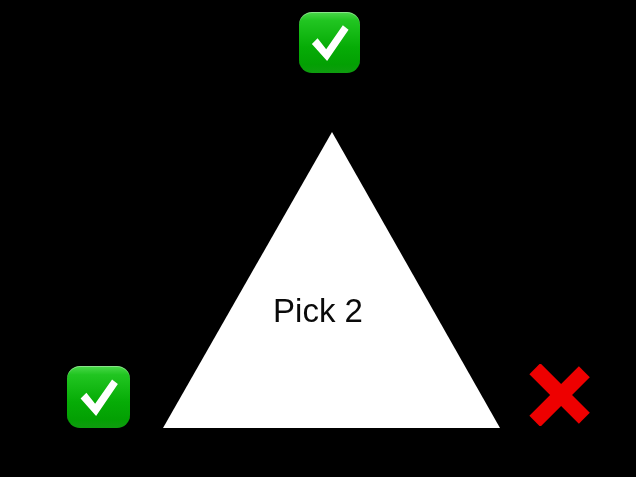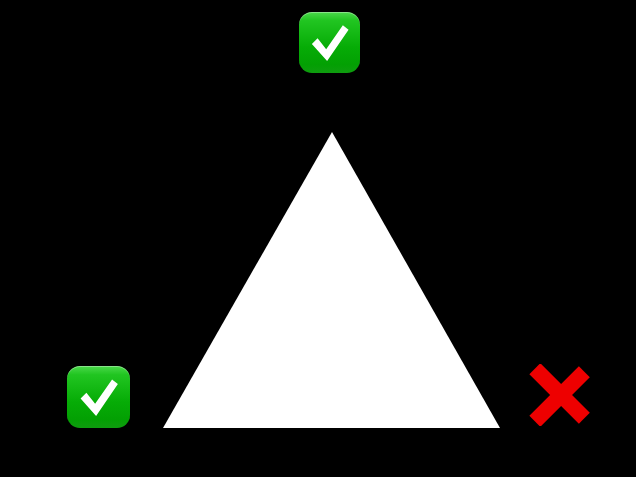--- a/index.html
+++ b/index.html
@@ -96,20 +96,21 @@
 </style>
 </head>
 <body>
 
 <div id="stage">
 
   <div id="triangle-group">
     <svg id="triangle-svg" width="636" height="477" viewBox="0 0 636 477" xmlns="http://www.w3.org/2000/svg">
       <polygon points="332,132 500,428 163,428" fill="#ffffff"></polygon>
     </svg>
+    <div id="triangle-label">Pick 2</div>
   </div>
 
   <div class="check-badge" id="check-top">
     <svg class="check-svg" viewBox="0 0 64 64" xmlns="http://www.w3.org/2000/svg">
       <path d="M13.5 33.5 L19.5 27.5 L28.5 39.0 L46.0 14.0 L52.0 18.5 L29.5 51.5 Z" fill="#ffffff"></path>
     </svg>
   </div>
 
   <div class="check-badge" id="check-bottom-left">
     <svg class="check-svg" viewBox="0 0 64 64" xmlns="http://www.w3.org/2000/svg">

